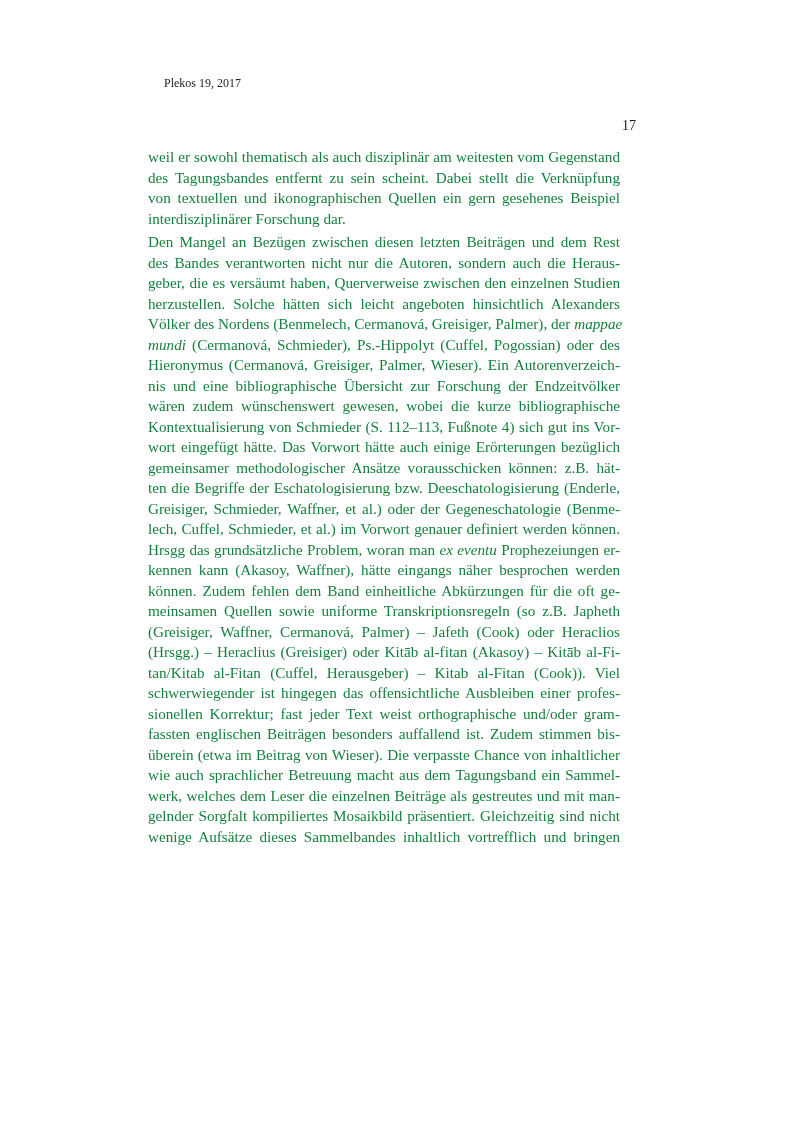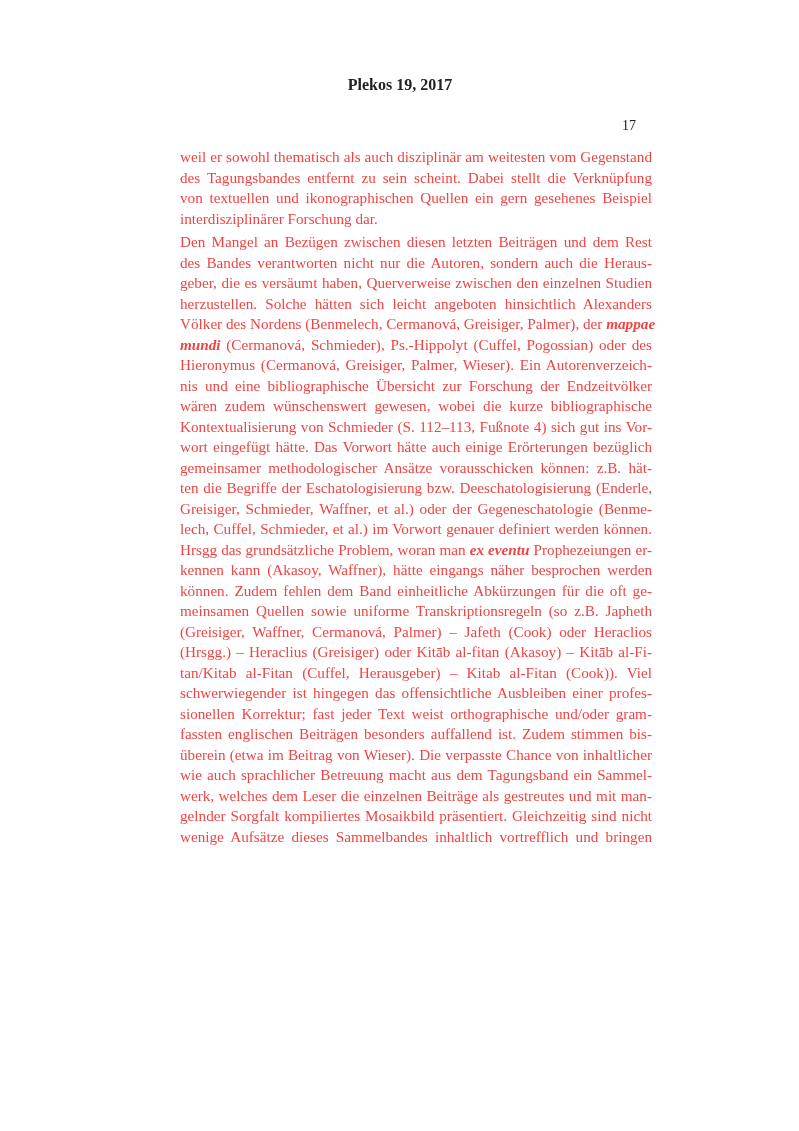--- a/index.html
+++ b/index.html
@@ -1,28 +1,28 @@
 <!DOCTYPE html>
 <html><head>
 <meta charset="utf-8">
 <style>
   html, body { margin: 0; padding: 0; background: #ffffff; }
   body { width: 799px; height: 1131px; position: relative; overflow: hidden; }
   .page { position: absolute; left: 0; top: 0; width: 799px; height: 1131px; background: #fff; }
   .header { position: absolute; top: 72px; left: 164px; width: 472px; height: 20px;
             font-family: "Liberation Serif", serif; color: #222; }
-  .header-title { position: absolute; left: 0; right: 0; text-align: center; font-size: 16px; top: 4px; font-weight: bold; }
+  .header-title { position: absolute; left: 0; right: 0; font-size: 12px; top: 4px; }
   .header-pagenum { position: absolute; right: 0; top: 0; font-size: 14px; margin-top: 46px; }
-  .body-text { position: absolute; top: 147px; left: 180px; width: 472px;
+  .body-text { position: absolute; top: 147px; left: 148px; width: 472px;
                font-family: "Liberation Serif", serif; font-size: 15.2px; line-height: 20.5px;
-               color: #ef4444; text-align: justify; hyphens: manual; }
+               color: #15803d; text-align: justify; hyphens: manual; }
   .line { display: block; text-align: justify; text-align-last: justify; white-space: nowrap; height: 20.5px; }
   .line.last { text-align-last: left; }
   .para { margin: 0 0 3px 0; }
-  em { font-style: italic; font-weight: bold; }
+  em { font-style: italic; }
 </style>
 </head>
 <body>
 
 <div class="page">
 
   <div class="header">
     <span class="header-title">Plekos 19, 2017</span>
     <span class="header-pagenum">17</span>
   </div>

